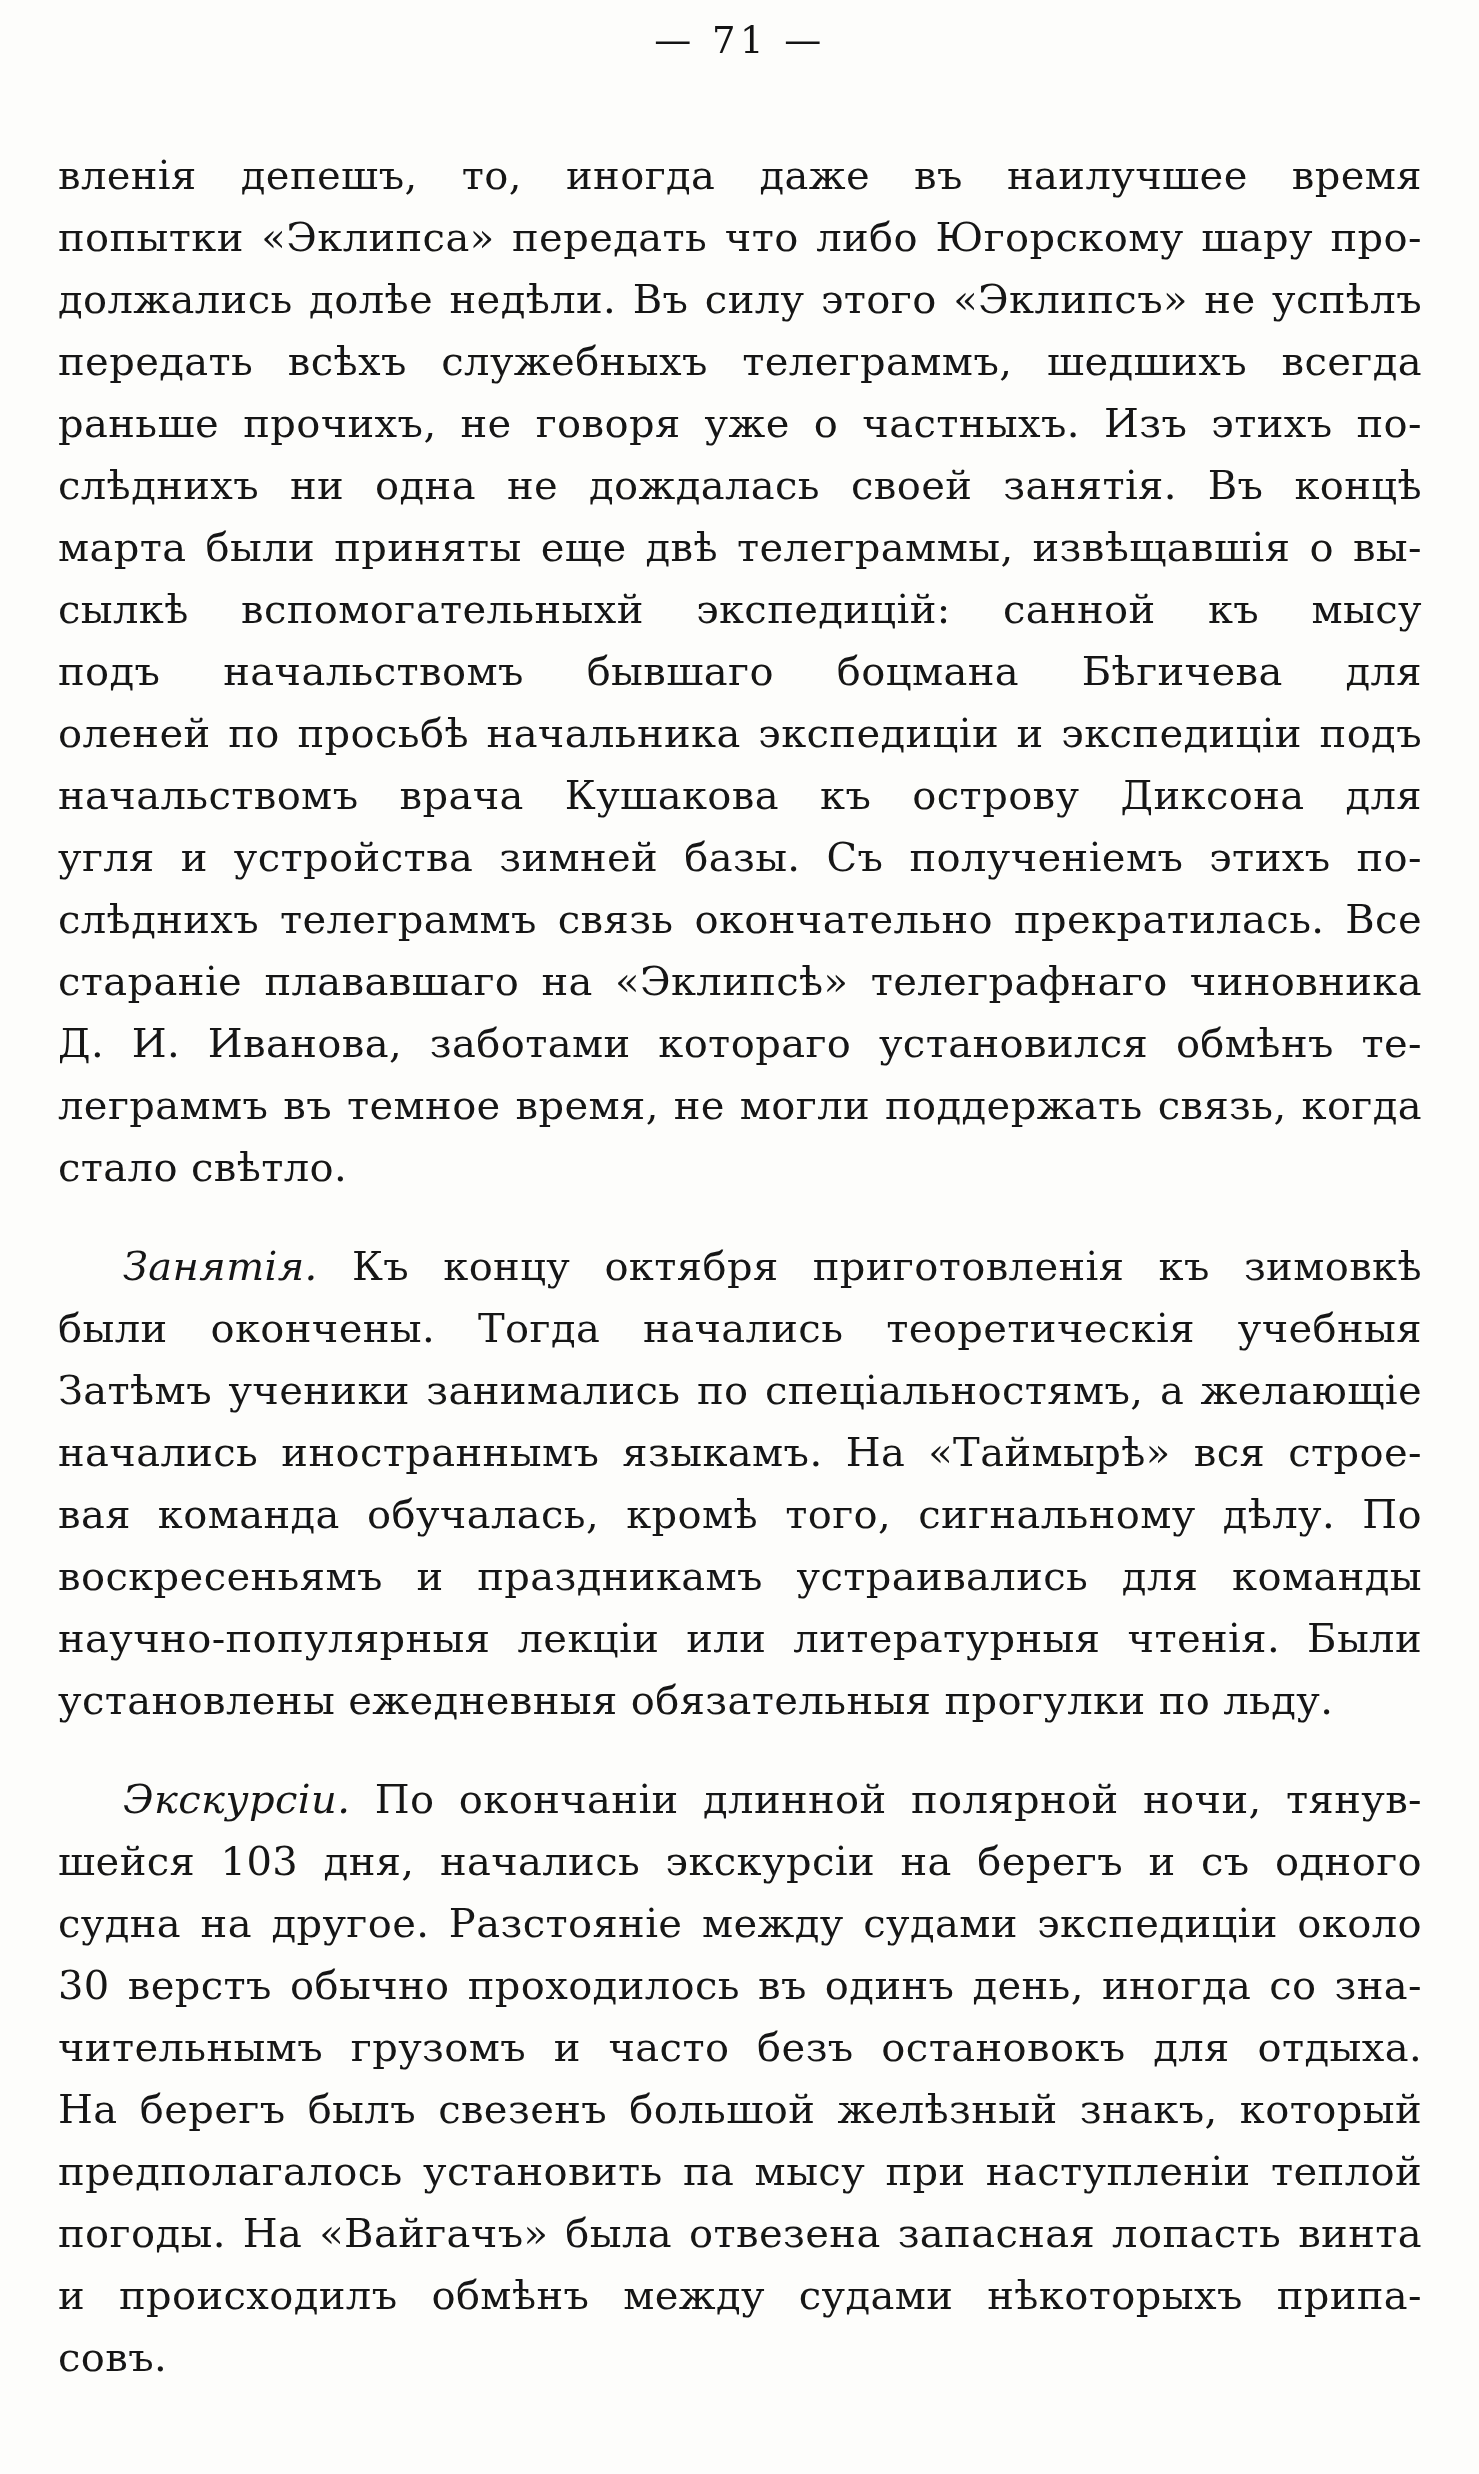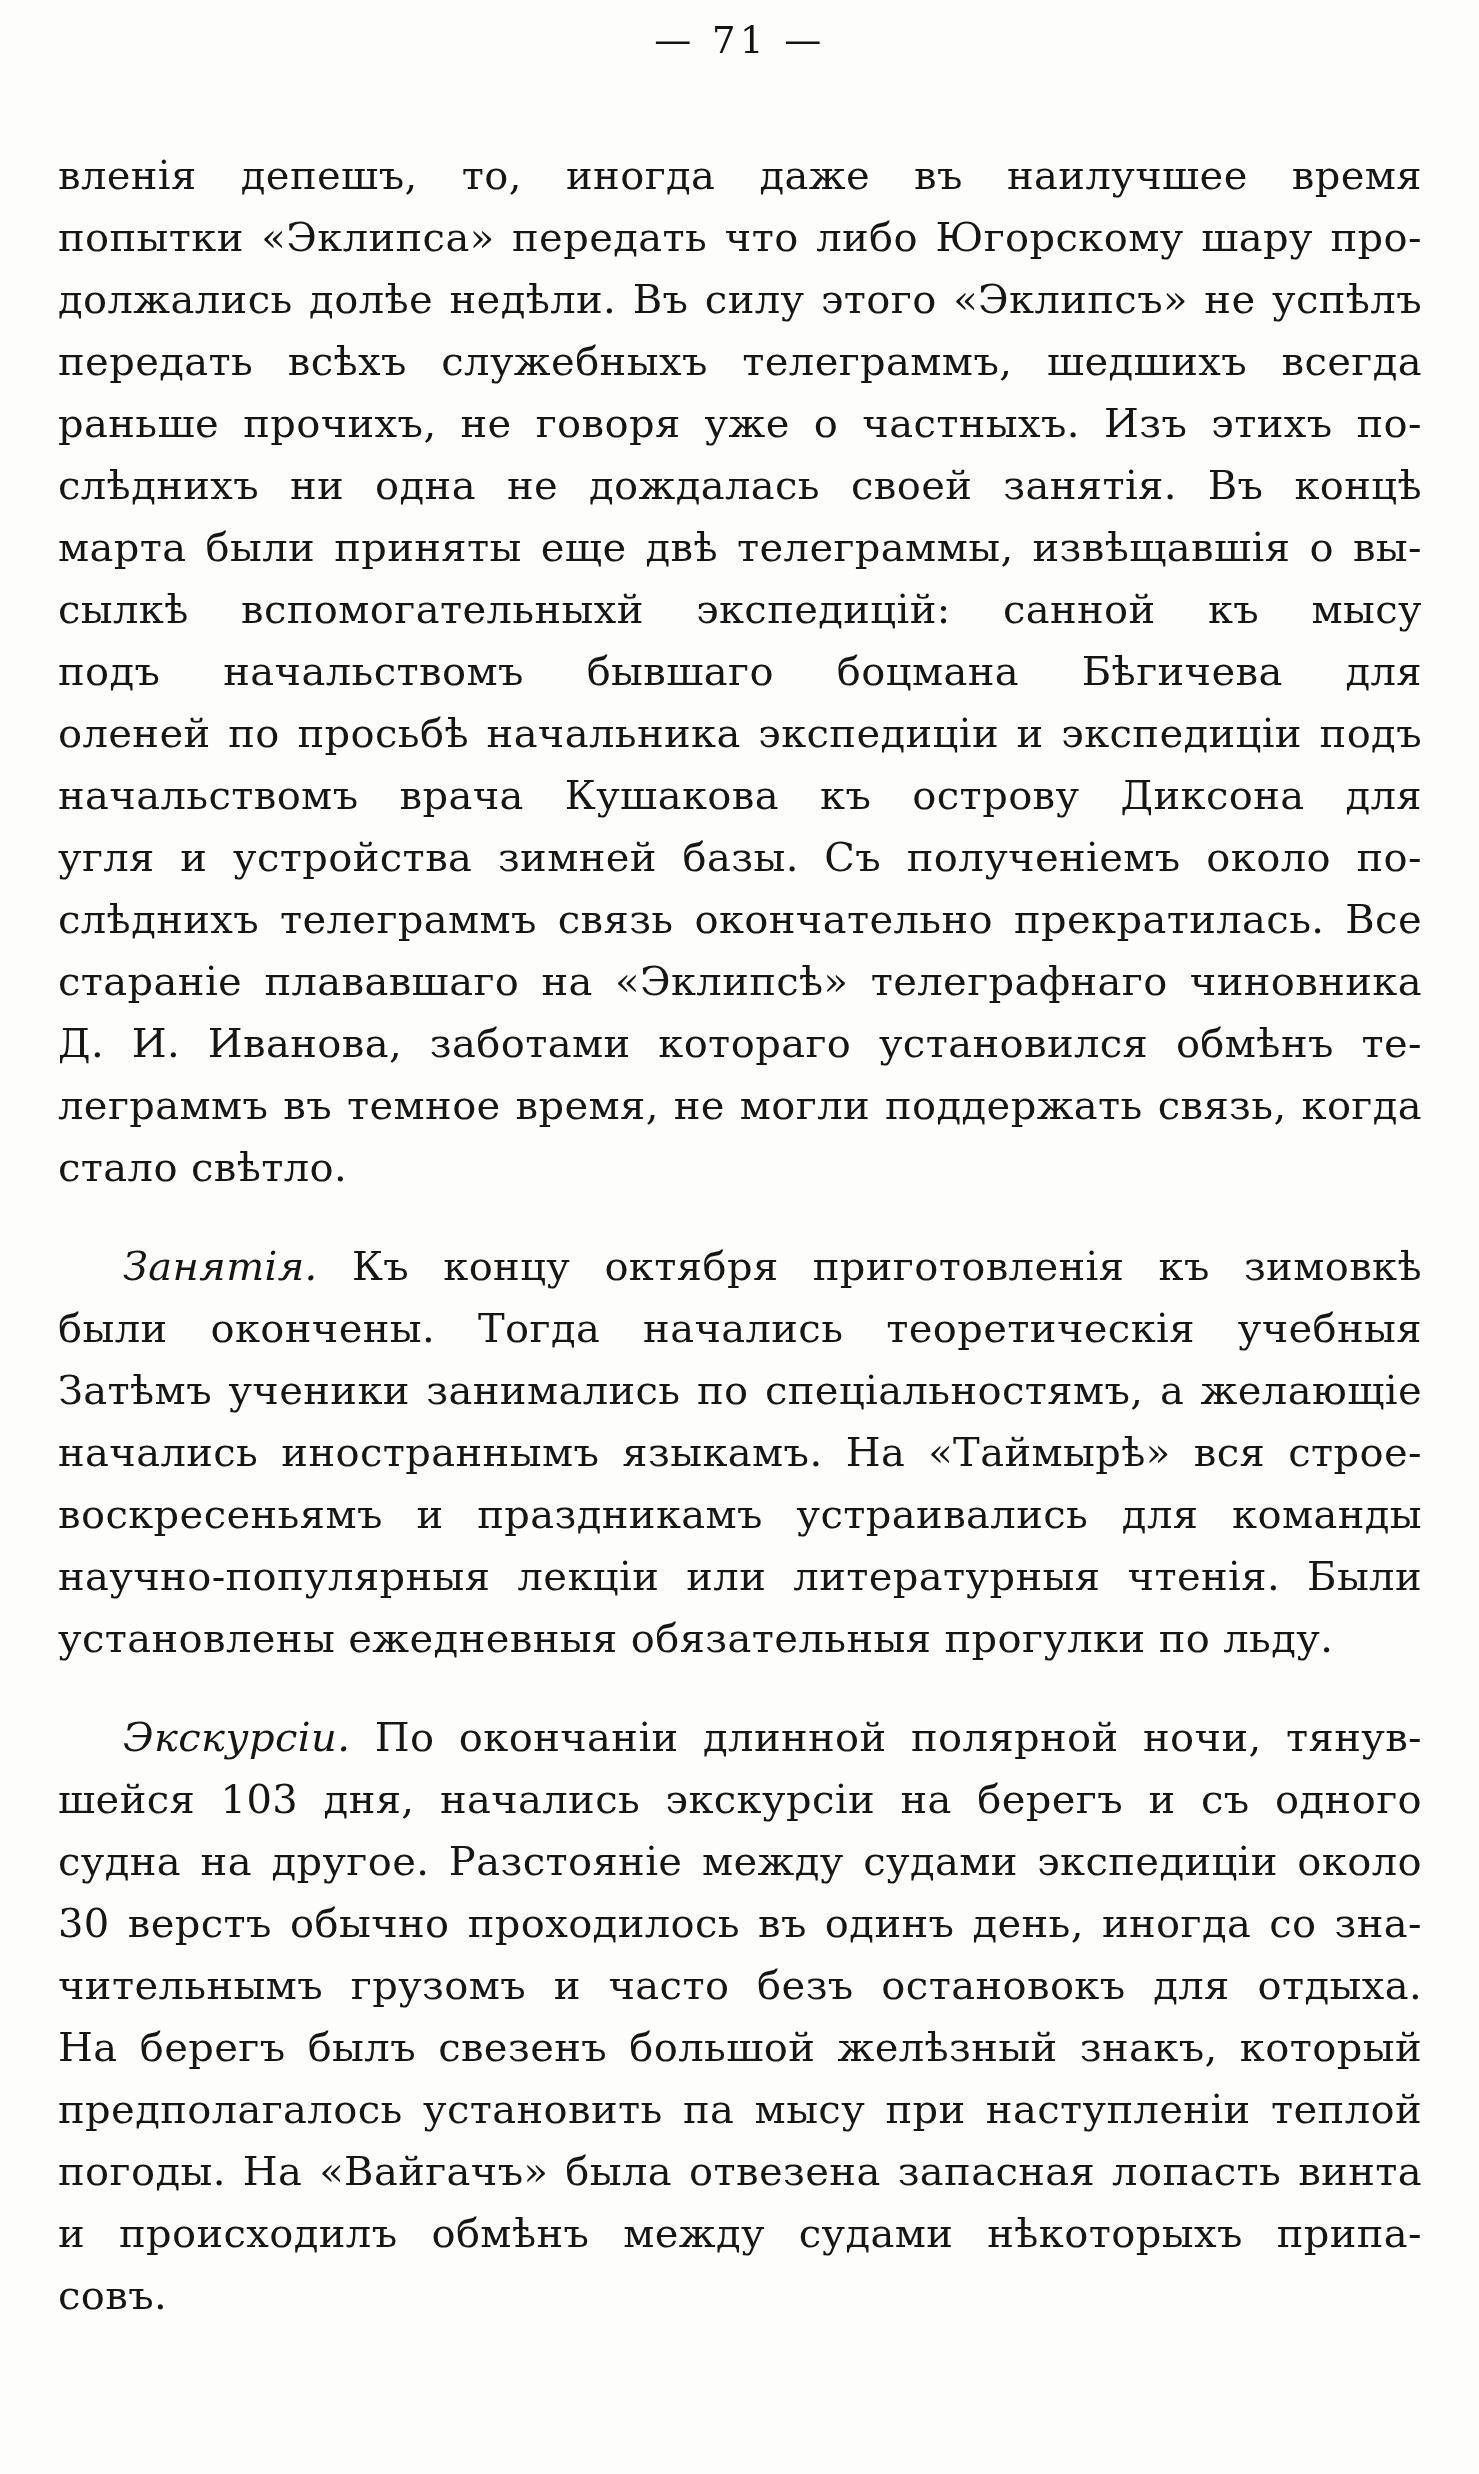--- a/index.html
+++ b/index.html
@@ -67,36 +67,37 @@
       <div class="text-line">попытки «Эклипса» передать что либо Югорскому шару про-</div>
       <div class="text-line">должались долѣе недѣли. Въ силу этого «Эклипсъ» не успѣлъ</div>
       <div class="text-line">передать всѣхъ служебныхъ телеграммъ, шедшихъ всегда</div>
       <div class="text-line">раньше прочихъ, не говоря уже о частныхъ. Изъ этихъ по-</div>
       <div class="text-line">слѣднихъ ни одна не дождалась своей занятія. Въ концѣ</div>
       <div class="text-line">марта были приняты еще двѣ телеграммы, извѣщавшія о вы-</div>
       <div class="text-line">сылкѣ вспомогательныхй экспедицій: санной къ мысу Штеллинга</div>
       <div class="text-line">подъ начальствомъ бывшаго боцмана Бѣгичева для доставленія</div>
       <div class="text-line">оленей по просьбѣ начальника экспедиціи и экспедиціи подъ</div>
       <div class="text-line">начальствомъ врача Кушакова къ острову Диксона для доставки</div>
-      <div class="text-line">угля и устройства зимней базы. Съ полученіемъ около по-</div>
+      <div class="text-line">угля и устройства зимней базы. Съ полученіемъ этихъ по-</div>
       <div class="text-line">слѣднихъ телеграммъ связь окончательно прекратилась. Все</div>
       <div class="text-line">стараніе плававшаго на «Эклипсѣ» телеграфнаго чиновника</div>
       <div class="text-line">Д. И. Иванова, заботами котораго установился обмѣнъ те-</div>
       <div class="text-line">леграммъ въ темное время, не могли поддержать связь, когда</div>
       <div class="text-line last">стало свѣтло.</div>
     </div>
 
     <div class="paragraph">
       <div class="text-line indent">
         <span class="lead-italic">Занятія.</span>
         <span>Къ концу октября приготовленія къ зимовкѣ</span>
       </div>
       <div class="text-line">были окончены. Тогда начались теоретическія учебныя занятія</div>
       <div class="text-line">Затѣмъ ученики занимались по спеціальностямъ, а желающіе</div>
       <div class="text-line">начались иностраннымъ языкамъ. На «Таймырѣ» вся строе-</div>
+      <div class="text-line">вая команда обучалась, кромѣ того, сигнальному дѣлу. По</div>
       <div class="text-line">воскресеньямъ и праздникамъ устраивались для команды</div>
       <div class="text-line">научно-популярныя лекціи или литературныя чтенія. Были</div>
       <div class="text-line last">установлены ежедневныя обязательныя прогулки по льду.</div>
     </div>
 
     <div class="paragraph">
       <div class="text-line indent">
         <span class="lead-italic">Экскурсіи.</span>
         <span>По окончаніи длинной полярной ночи, тянув-</span>
       </div>

